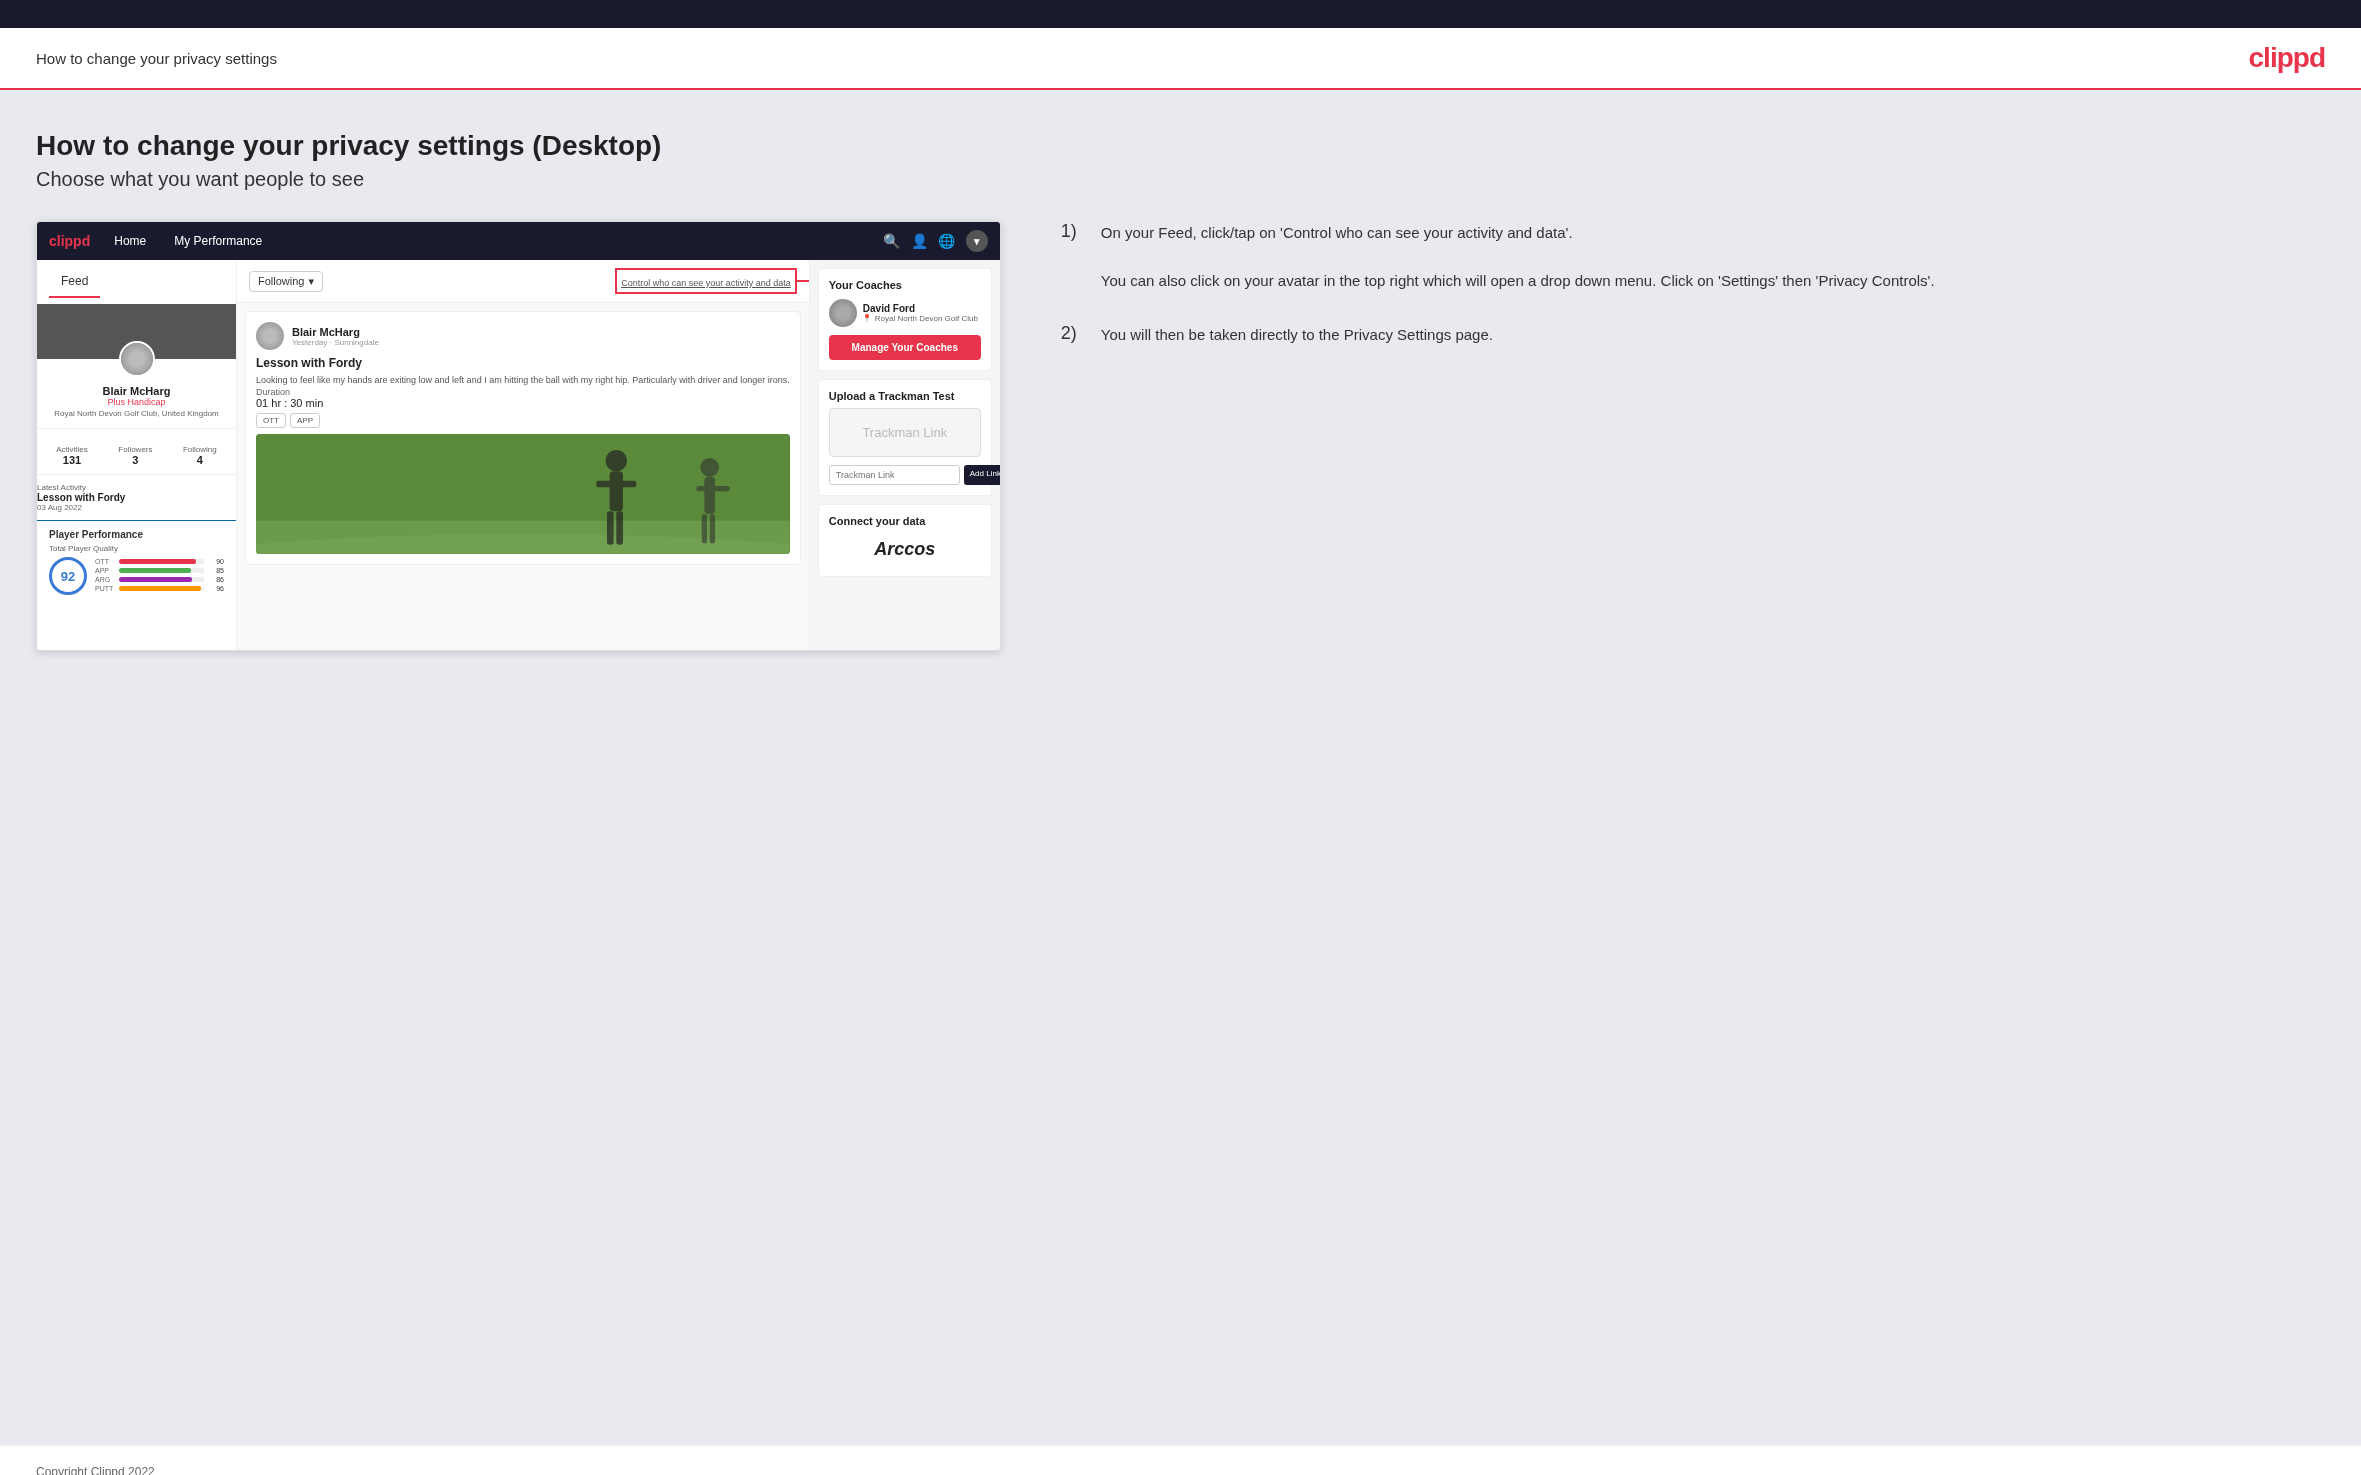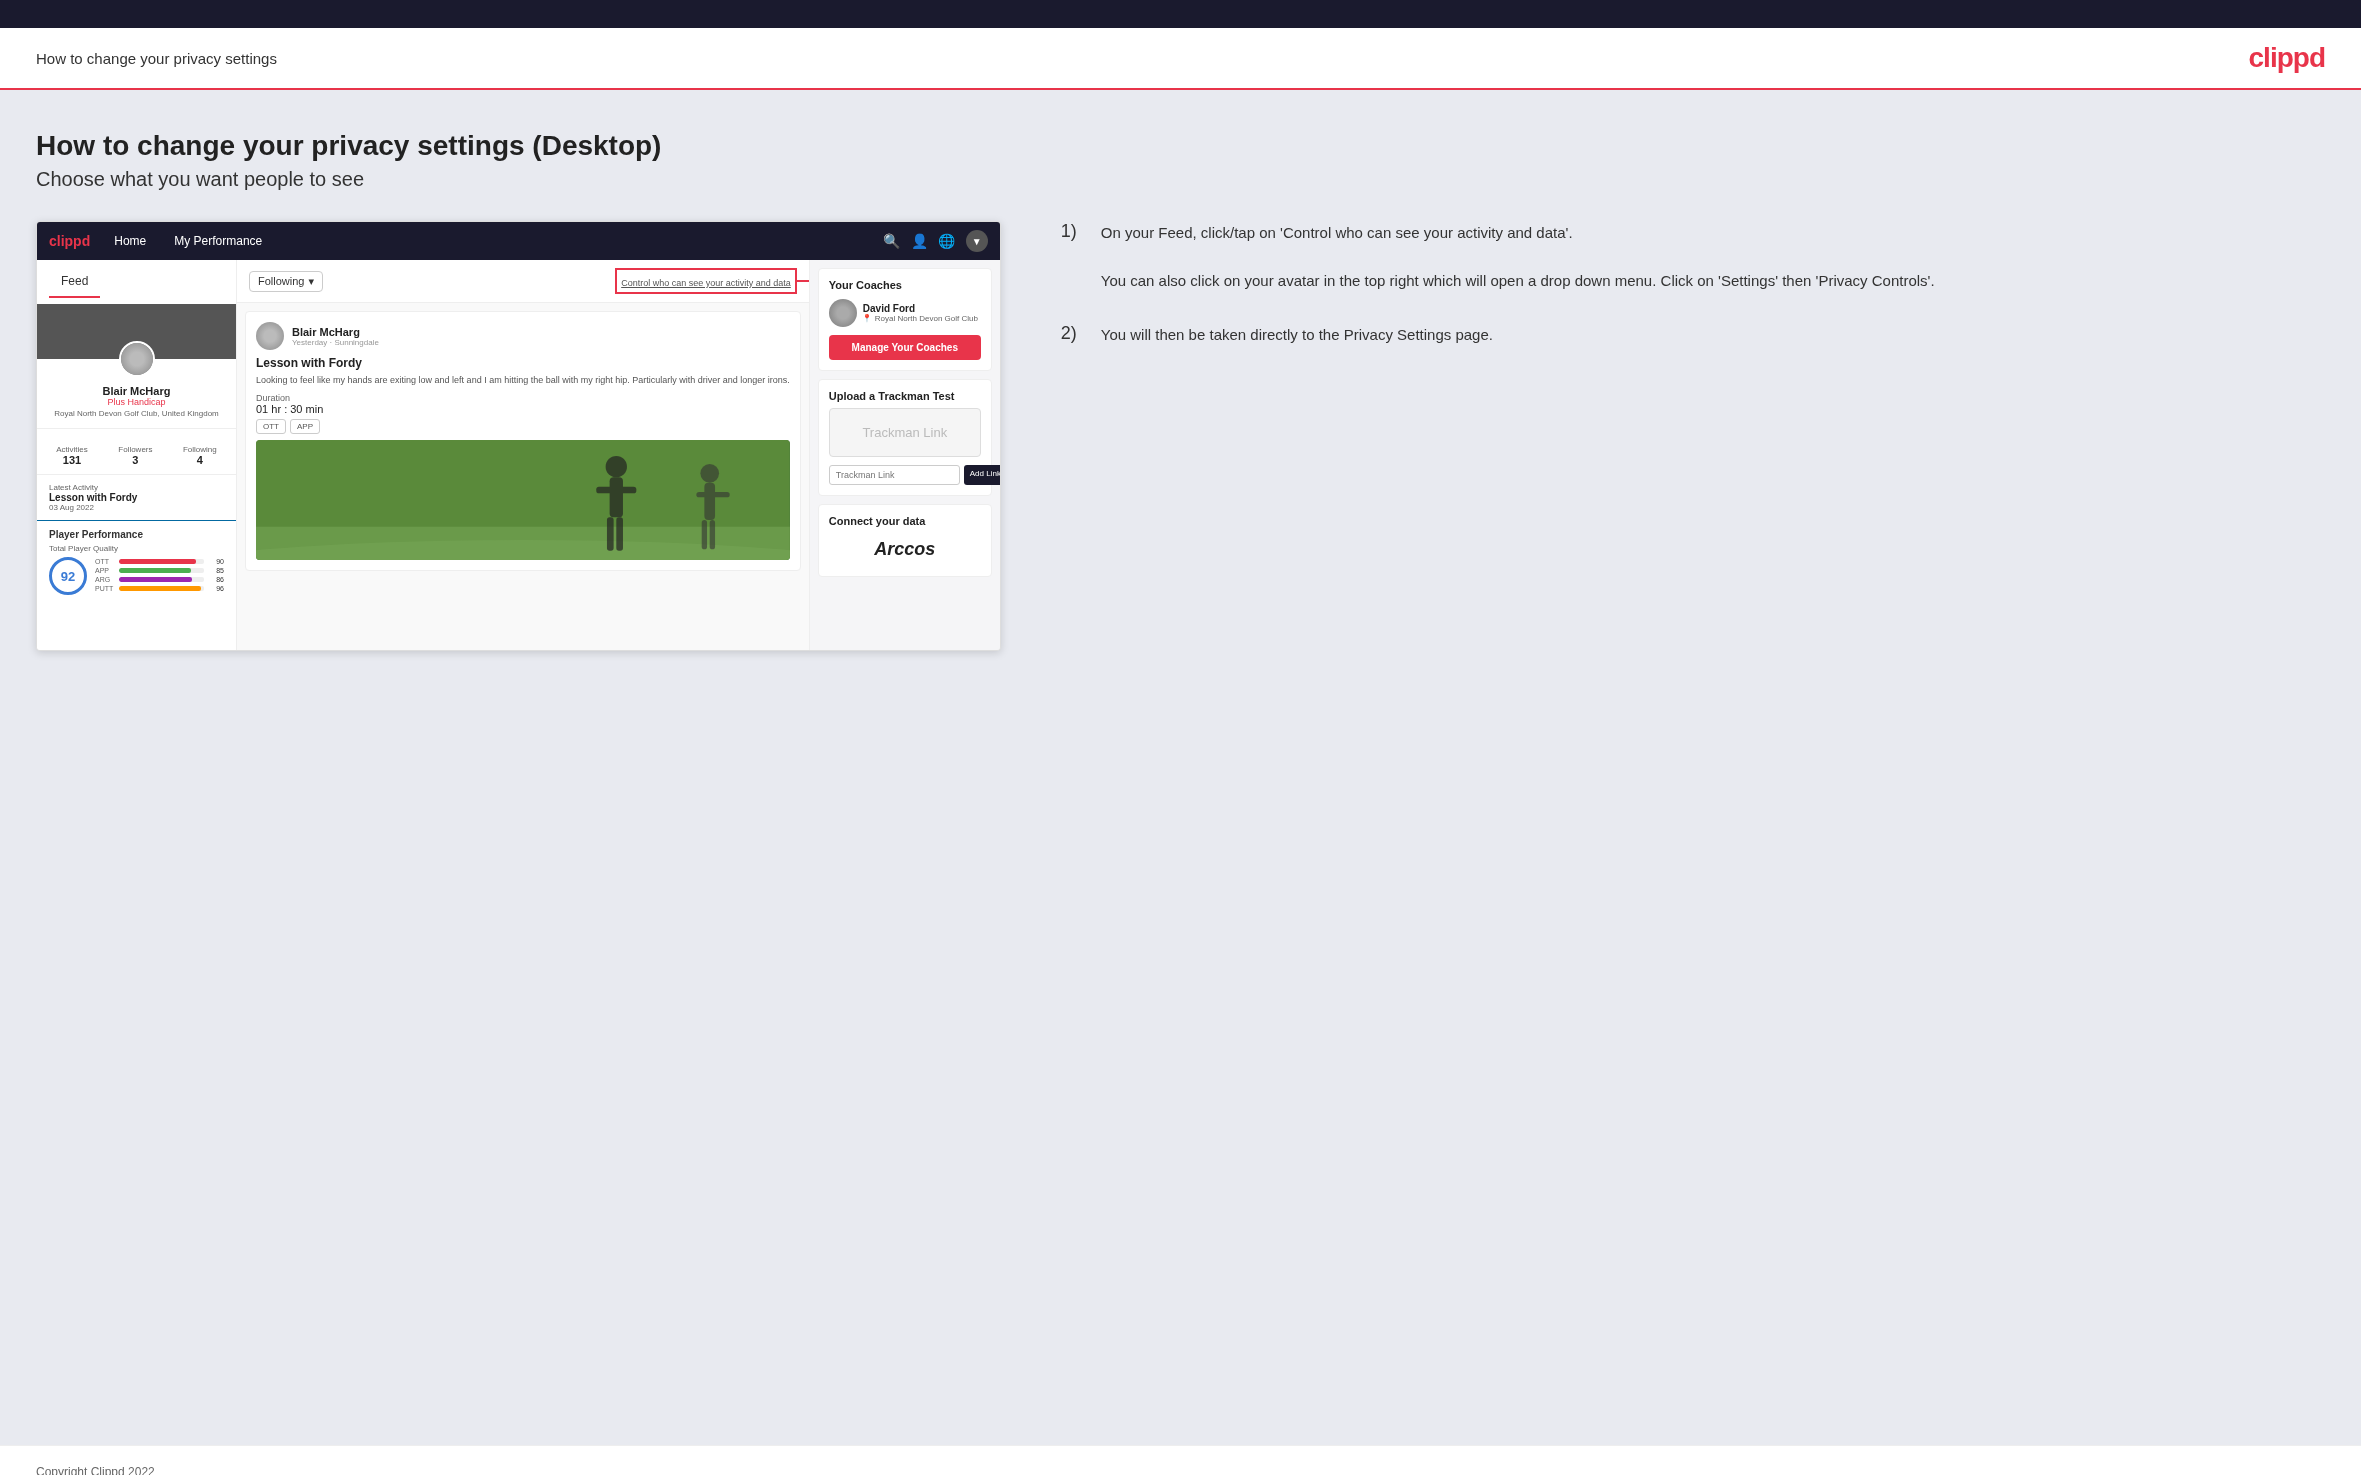--- a/index.html
+++ b/index.html
@@ -187,21 +187,21 @@
     .stat-label {
       font-size: 8px;
       color: #666;
     }
     .stat-value {
       font-size: 11px;
       font-weight: bold;
       color: #222;
     }
     .latest-activity {
-      padding: 8px 12px;
+      padding: 8px 0;
     }
     .latest-label {
       font-size: 8px;
       color: #666;
     }
     .latest-title {
       font-size: 10px;
       font-weight: bold;
       color: #222;
     }
@@ -338,21 +338,20 @@
     .post-title {
       font-size: 12px;
       font-weight: bold;
       color: #222;
       margin-bottom: 4px;
     }
     .post-desc {
       font-size: 9px;
       color: #555;
       line-height: 1.4;
-      margin-bottom: 6px;
     }
     .post-duration {
       font-size: 9px;
       color: #666;
       margin-bottom: 4px;
     }
     .duration-val {
       font-size: 11px;
       color: #222;
     }

